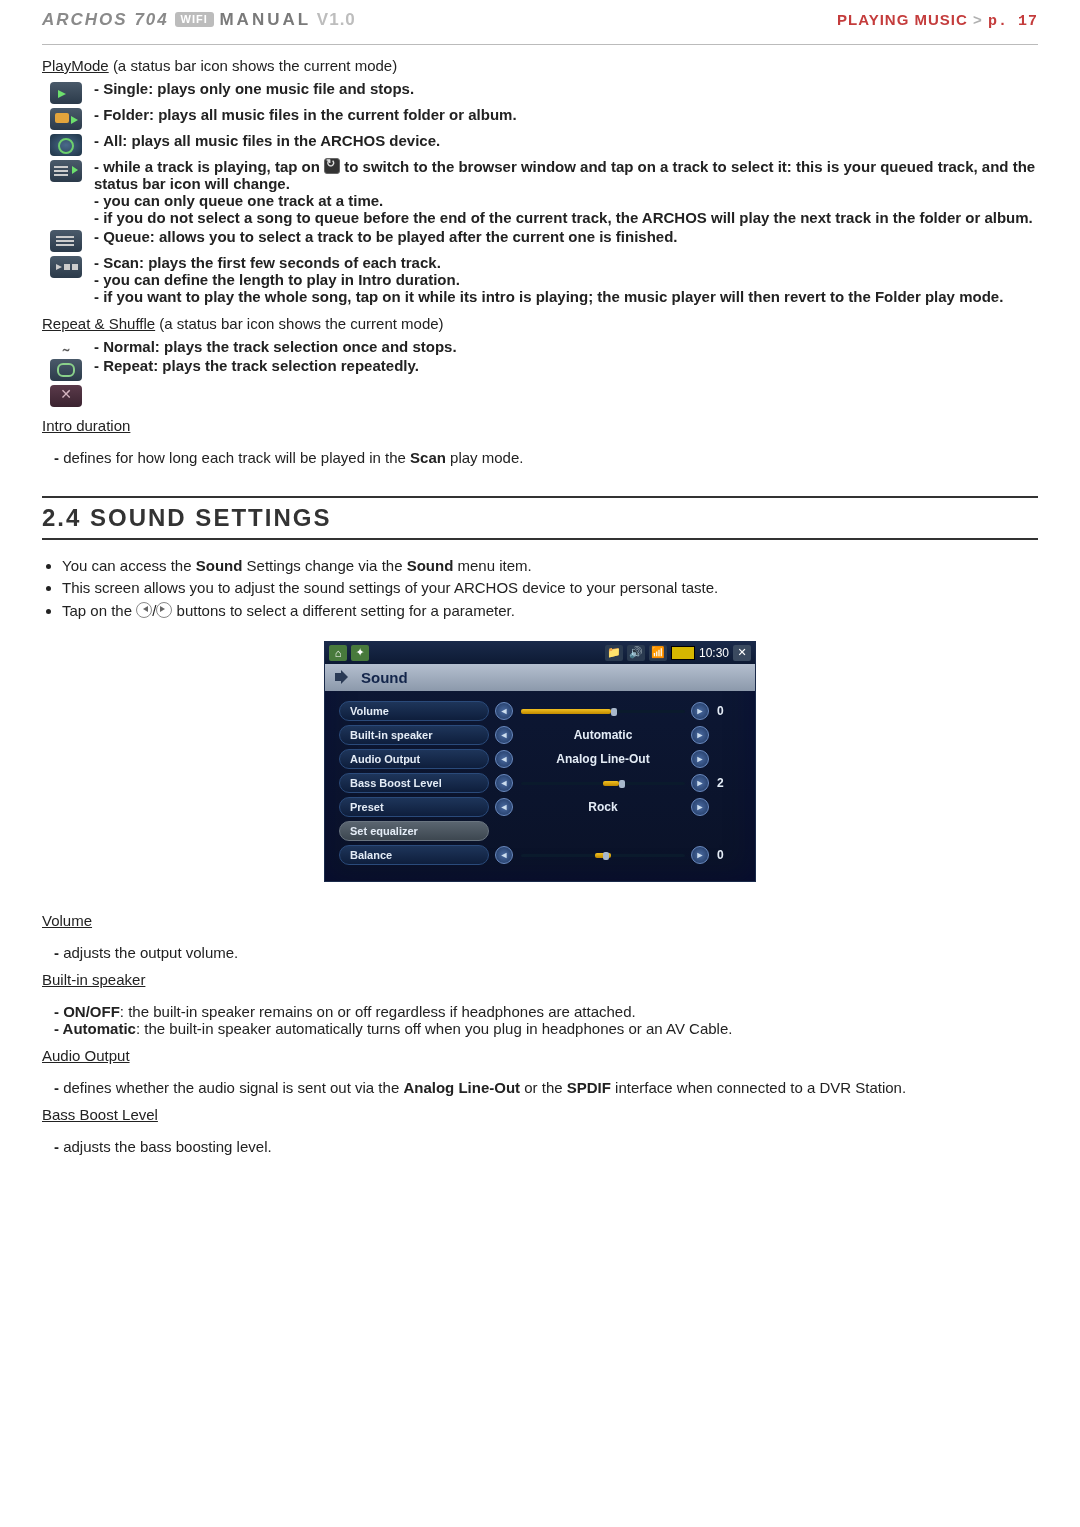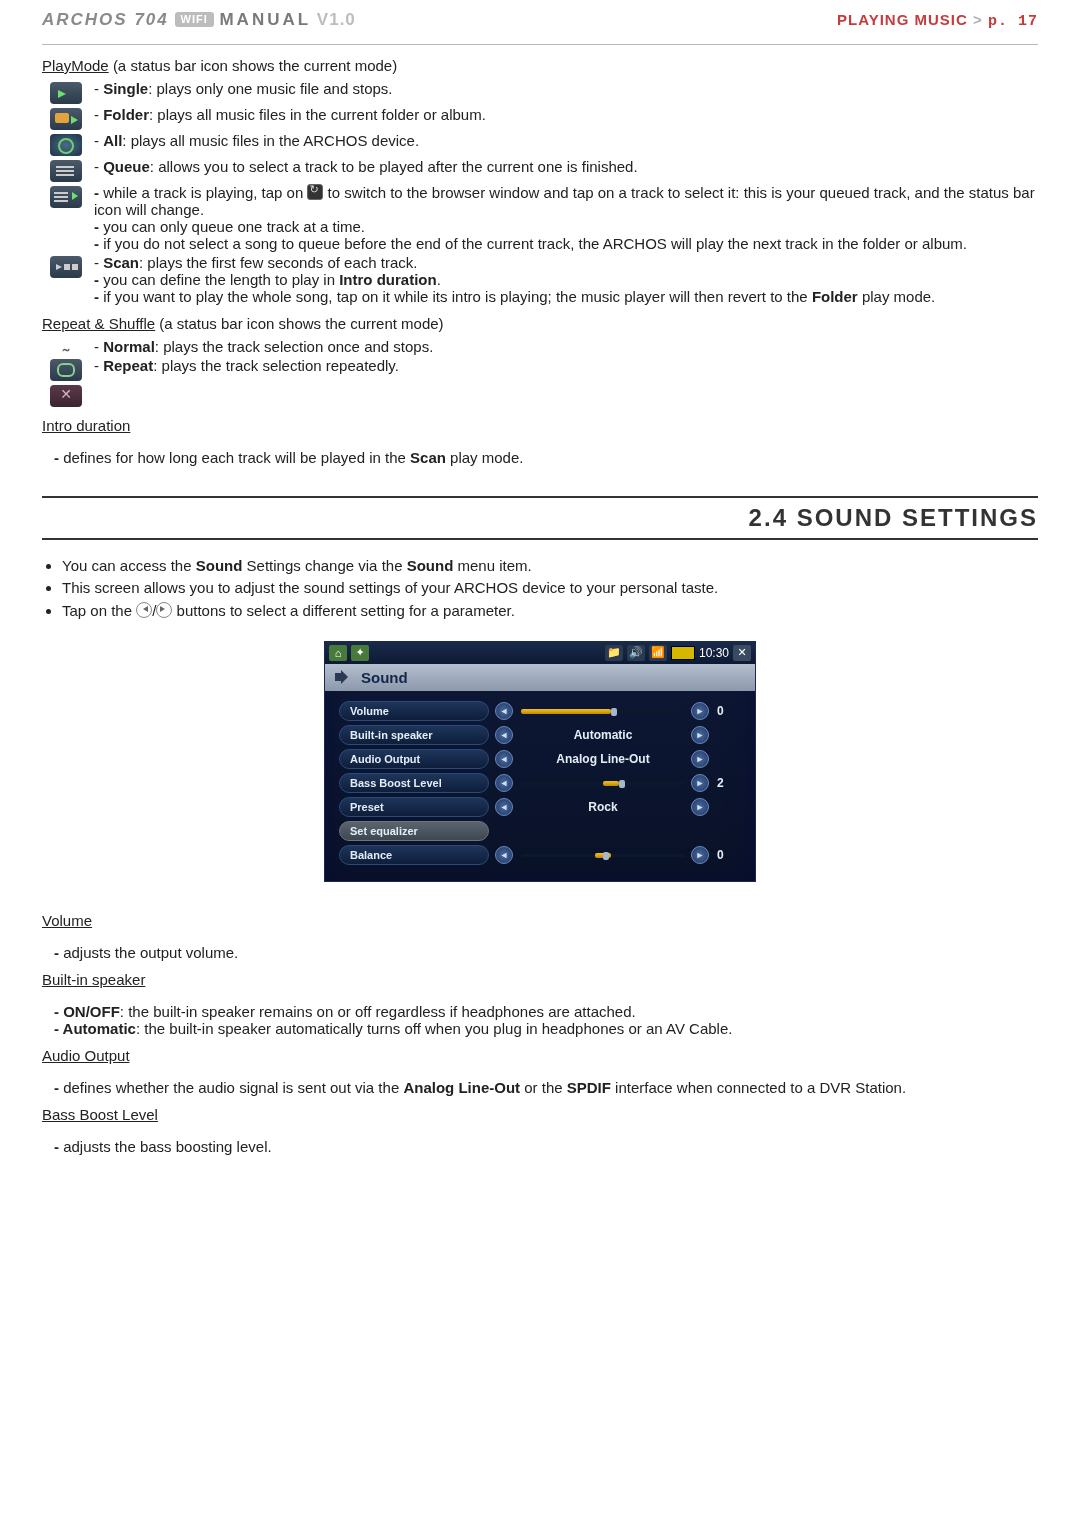--- a/index.html
+++ b/index.html
@@ -54,21 +54,21 @@
     list-style: none;
   }
   .icon-col-list > li {
     display: grid;
     grid-template-columns: 48px 1fr;
     column-gap: 4px;
     align-items: start;
     margin: 2px 0;
   }
   .icon-col-list > li .ico-wrap { display:flex; justify-content:center; padding-top:2px; }
-  .icon-col-list > li .content { padding-top: 0; }
+  .icon-col-list > li .content { padding-top: 0; font-weight: bold; }
   .icon-sm {
     width: 32px; height: 22px; border-radius: 4px;
     display:inline-block; box-sizing:border-box;
   }
   .ico-single { background: linear-gradient(#4a5a6a,#2b3a4a); position:relative; }
   .ico-single::after { content:""; position:absolute; left:8px; top:8px; width:0;height:0;border-left:8px solid #6de06d;border-top:4px solid transparent;border-bottom:4px solid transparent;}
   .ico-folder-mode { background: linear-gradient(#4a5a6a,#2b3a4a); position:relative;}
   .ico-folder-mode::before{content:"";position:absolute;left:5px;top:5px;width:14px;height:10px;background:#e2a43c;border-radius:2px;}
   .ico-folder-mode::after{content:"";position:absolute;right:4px;top:8px;width:0;height:0;border-left:7px solid #6de06d;border-top:4px solid transparent;border-bottom:4px solid transparent;}
   .ico-all { background: radial-gradient(#4a6a8a,#1e3345); position:relative; }
@@ -100,21 +100,20 @@
     margin: 30px 0 16px 0;
     padding: 6px 0;
   }
   .section-heading {
     font-family: "Trebuchet MS", sans-serif;
     font-weight: bold;
     font-size: 24px;
     letter-spacing: 2px;
     color: #333;
     text-transform: uppercase;
-    text-align: right;
   }
 
   .bullets { padding-left: 20px; margin: 8px 0 20px 0;}
   .bullets li { margin: 2px 0; line-height:1.35;}
 
   .inline-arrow-btn {
     display:inline-block; width:14px;height:14px;border:1px solid #888;border-radius:50%;
     position:relative; vertical-align:-2px;
   }
   .inline-arrow-btn.left::after{content:"";position:absolute;right:3px;top:3px;width:0;height:0;border-right:5px solid #666;border-top:3px solid transparent;border-bottom:3px solid transparent;}
@@ -229,38 +228,38 @@
     <span class="content">- <b>Folder</b><span>: plays all music files in the current folder or album.</span></span>
   </li>
   <li>
     <span class="ico-wrap">
         <span class="icon-sm ico-all"></span>
       </span>
     <span class="content">- <b>All</b><span>: plays all music files in the ARCHOS device.</span></span>
   </li>
   <li>
     <span class="ico-wrap">
-        <span class="icon-sm ico-queue"></span>
-      </span>
-    <span class="content">- <b>Queue</b><span>: allows you to select a track to be played after the current one is finished.</span></span>
-  </li>
-  <li>
-    <span class="ico-wrap">
         <span class="icon-sm ico-queue-sel"></span>
       </span>
     <span class="content">
       <ul class="dash-list">
         <li><span>while a track is playing, tap on </span><span class="inline-refresh"></span><span> to switch to the browser window and tap on a track to select it: this is your queued track, and the status bar icon will change.</span></li>
         <li>you can only queue one track at a time.</li>
         <li>if you do not select a song to queue before the end of the current track, the ARCHOS will play the next track in the folder or album.</li>
       </ul>
     </span>
   </li>
   <li>
     <span class="ico-wrap">
+        <span class="icon-sm ico-queue"></span>
+      </span>
+    <span class="content">- <b>Queue</b><span>: allows you to select a track to be played after the current one is finished.</span></span>
+  </li>
+  <li>
+    <span class="ico-wrap">
         <span class="icon-sm ico-scan"></span>
       </span>
     <span class="content">
       - <b>Scan</b><span>: plays the first few seconds of each track.</span>
       <ul class="dash-list">
         <li><span>you can define the length to play in </span><b>Intro duration</b><span>.</span></li>
         <li><span>if you want to play the whole song, tap on it while its intro is playing; the music player will then revert to the </span><b>Folder</b><span> play mode.</span></li>
       </ul>
     </span>
   </li>

